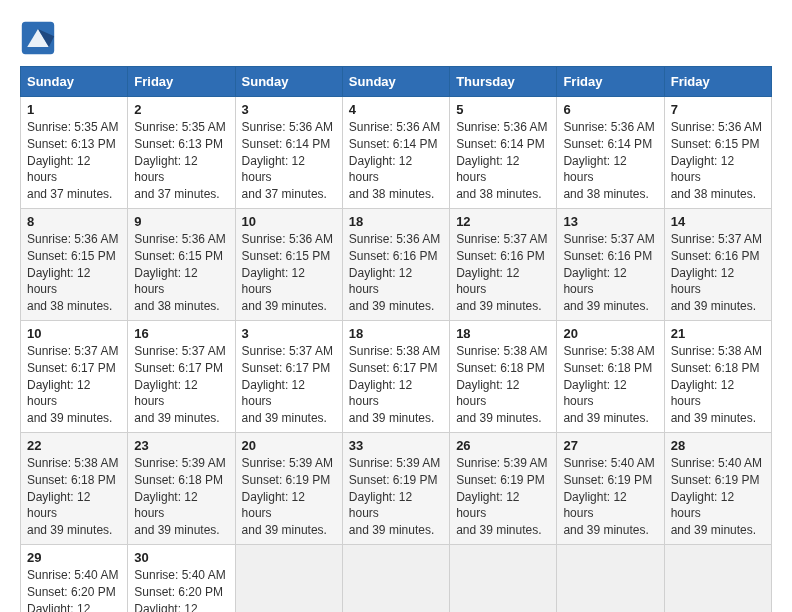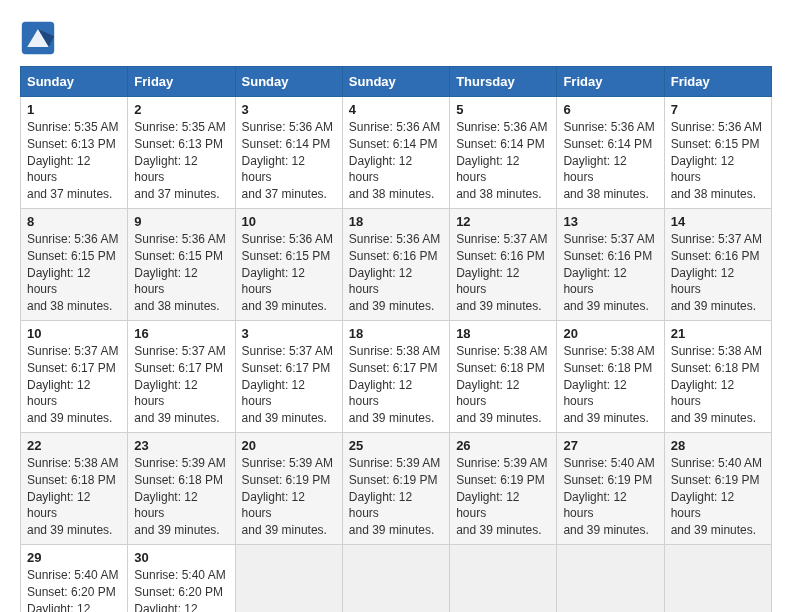--- a/index.html
+++ b/index.html
@@ -339,21 +339,21 @@
         <td>
           <span class="day-num">20</span>
         <div class="day-info">
           Sunrise: 5:39 AM<br>
           Sunset: 6:19 PM<br>
           Daylight: 12 hours<br>
           and 39 minutes.
         </div>
         </td>
         <td>
-          <span class="day-num">25</span>
+          <span class="day-num">33</span>
         <div class="day-info">
           Sunrise: 5:39 AM<br>
           Sunset: 6:19 PM<br>
           Daylight: 12 hours<br>
           and 39 minutes.
         </div>
         </td>
         <td>
           <span class="day-num">26</span>
         <div class="day-info">

